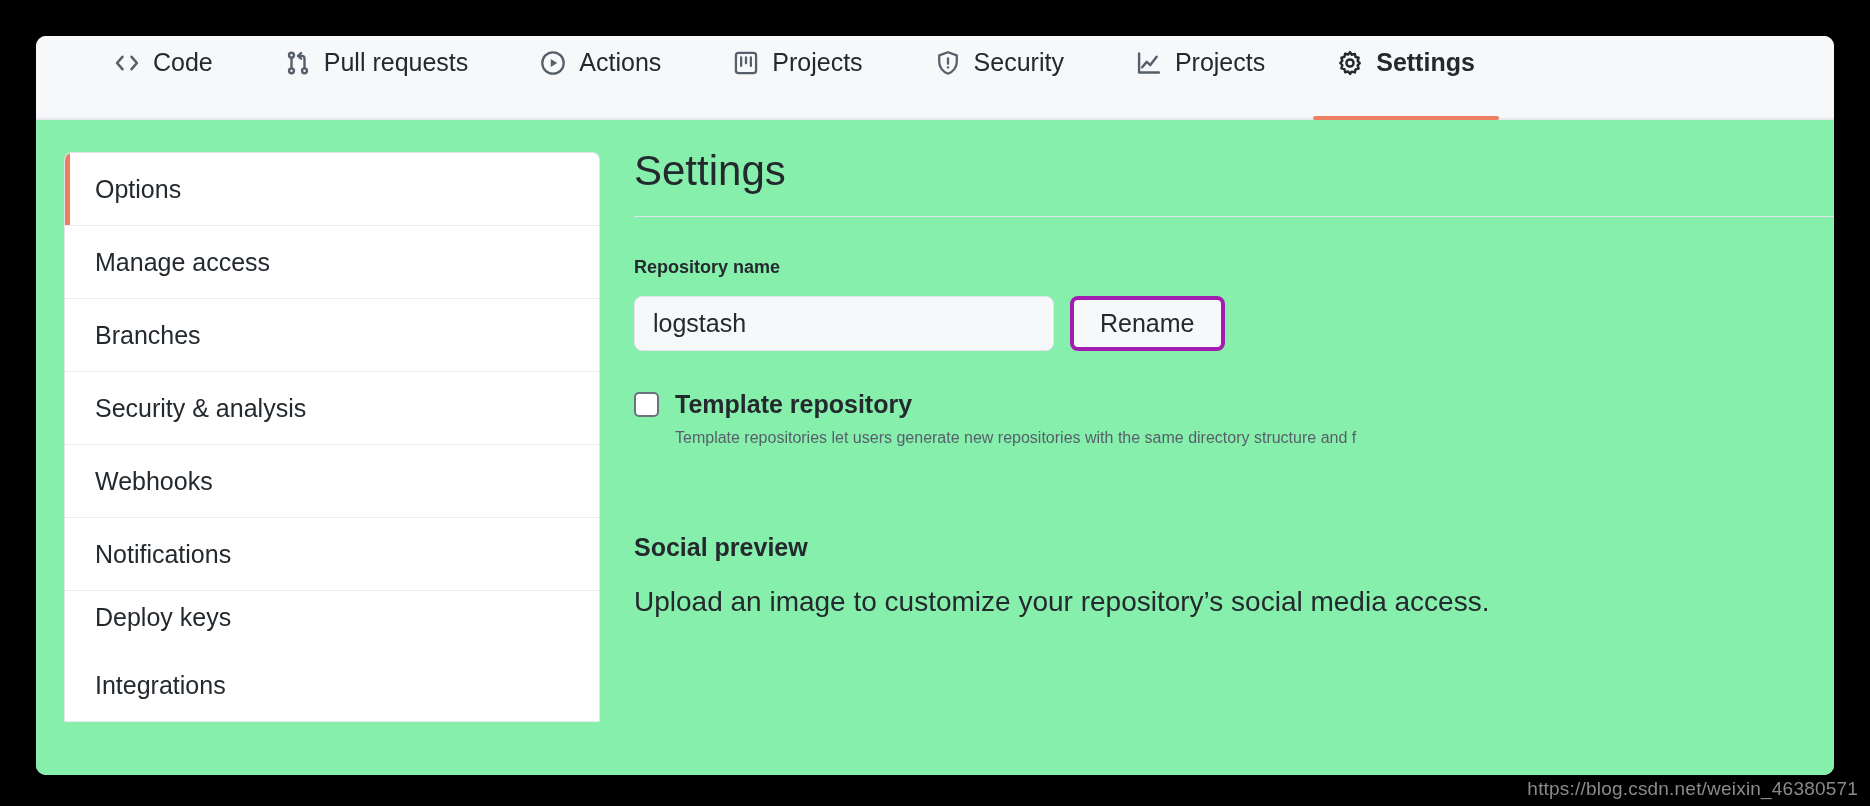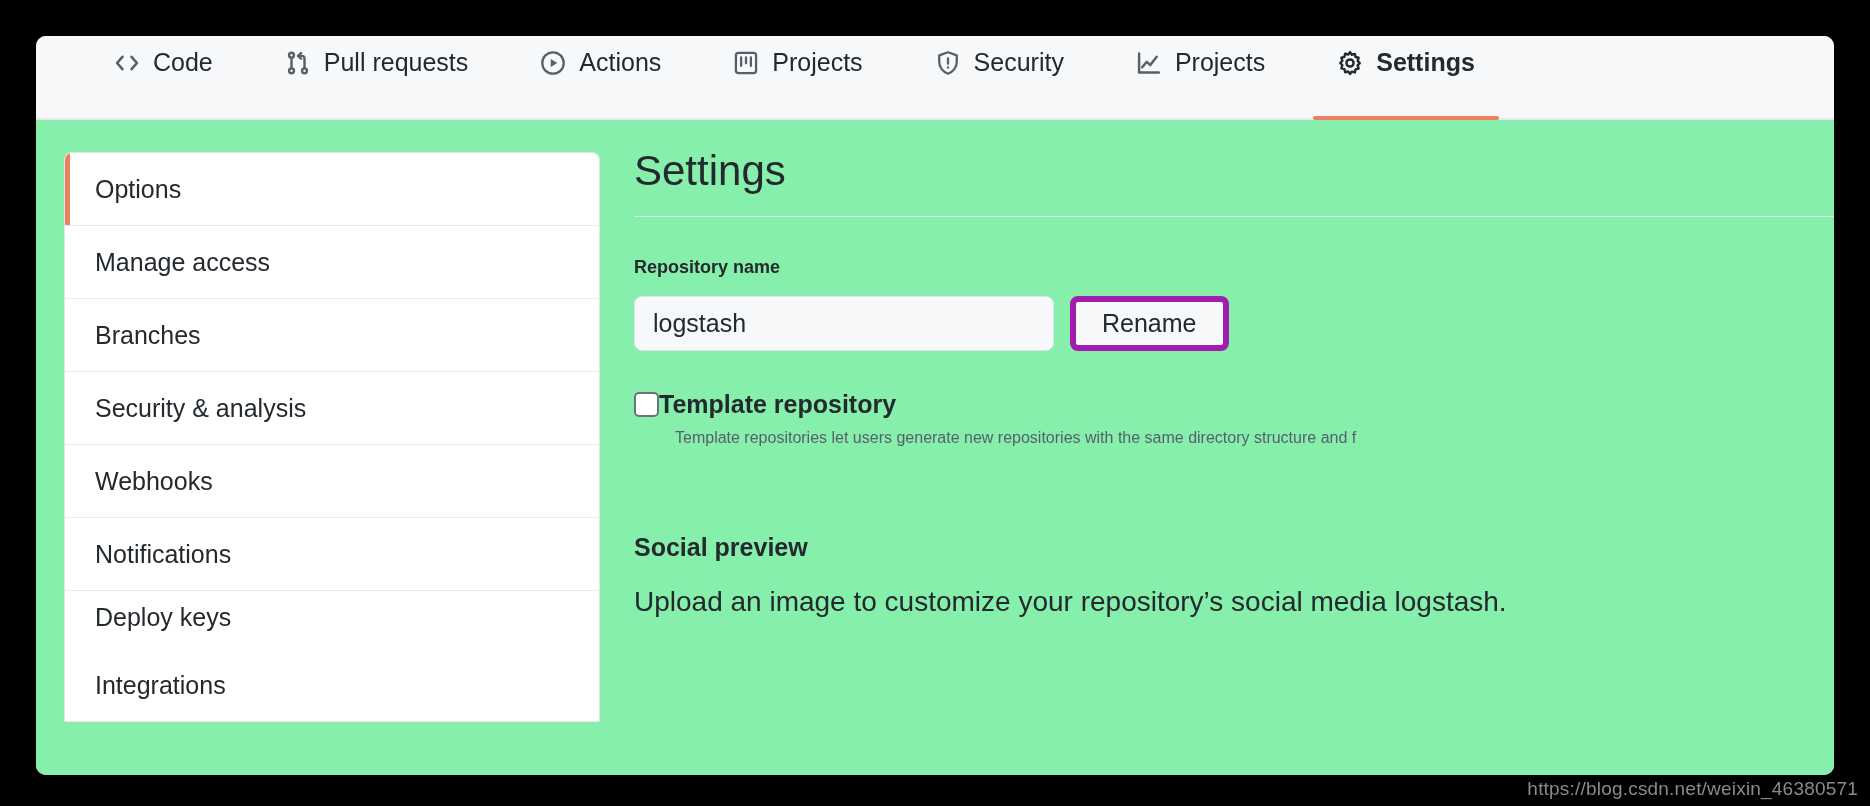--- a/index.html
+++ b/index.html
@@ -172,34 +172,35 @@
     border-radius: 8px;
     padding: 0 18px;
     font-size: 25px;
     color: #24292e;
     font-family: "Liberation Sans", sans-serif;
     outline: none;
   }
   .btn {
     height: 55px;
     padding: 0 26px;
-    border: 6px solid #a21caf;
+    border: 4px solid #a21caf;
     background: #f6f8fa;
     border-radius: 8px;
     font-size: 25px;
     color: #24292e;
     font-family: "Liberation Sans", sans-serif;
     cursor: pointer;
     line-height: 1;
     text-align: center;
   }
 
   .check-row {
     display: flex;
     align-items: center;
+    gap: 16px;
     margin-top: 39px;
   }
   .checkbox {
     width: 25px;
     height: 25px;
     border: 2px solid #6a737d;
     border-radius: 5px;
     background: #ffffff;
     cursor: pointer;
     flex: none;
@@ -370,21 +371,21 @@
           <button class="btn">Rename</button>
         </div>
 
         <div class="check-row">
           <span class="checkbox"></span>
           <span class="check-label">Template repository</span>
         </div>
         <div class="check-help">Template repositories let users generate new repositories with the same directory structure and f</div>
 
         <div class="section-head">Social preview</div>
-        <div class="section-sub">Upload an image to customize your repository’s social media logstash.</div>
+        <div class="section-sub">Upload an image to customize your repository’s social media access.</div>
 
       </div>
     </div>
   </div>
 
   <div class="watermark">https://blog.csdn.net/weixin_46380571</div>
 
 </div>
 
 </body></html>

